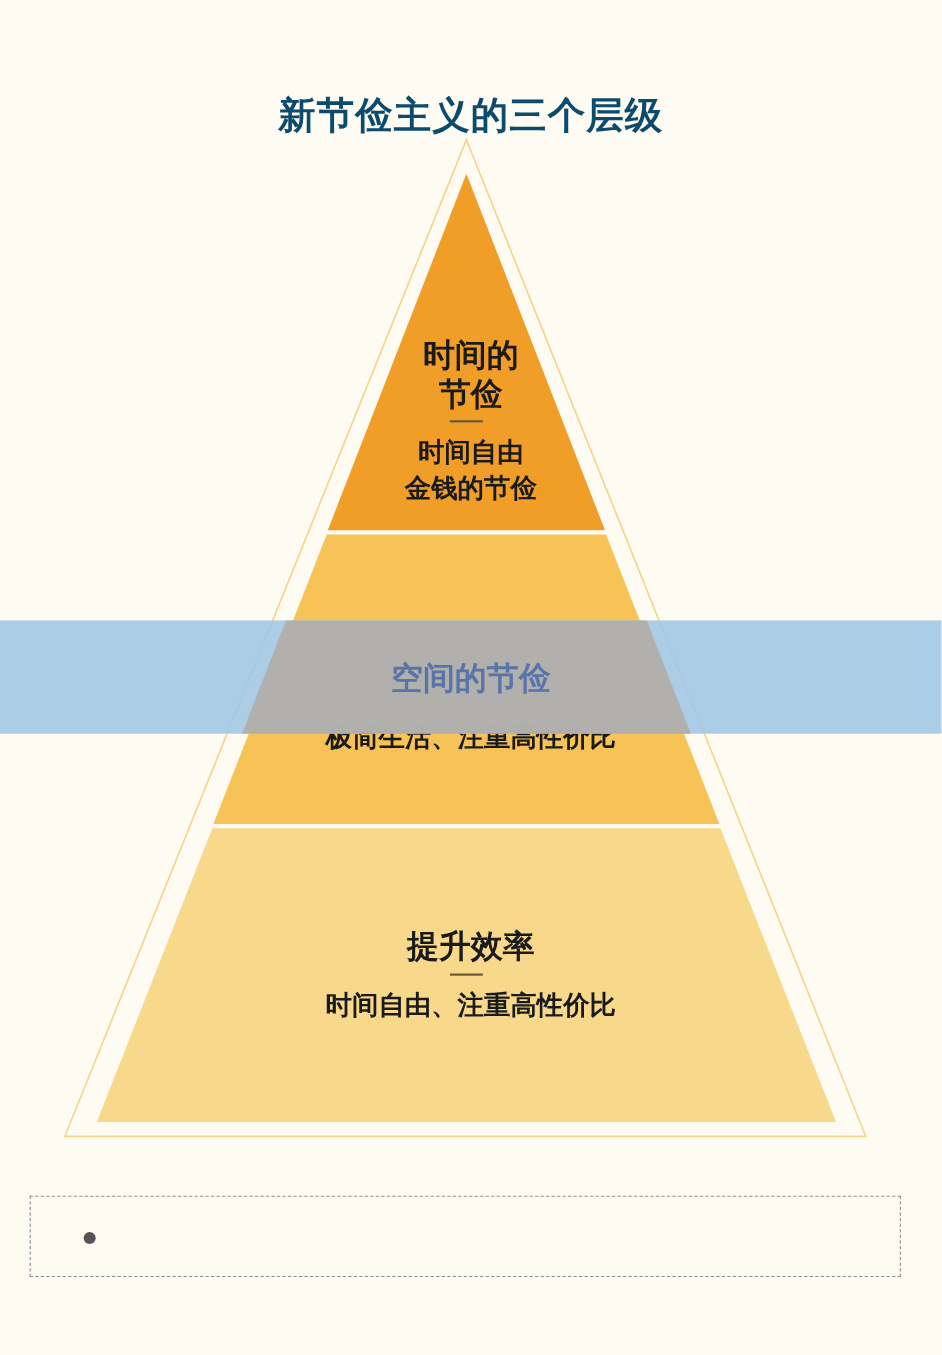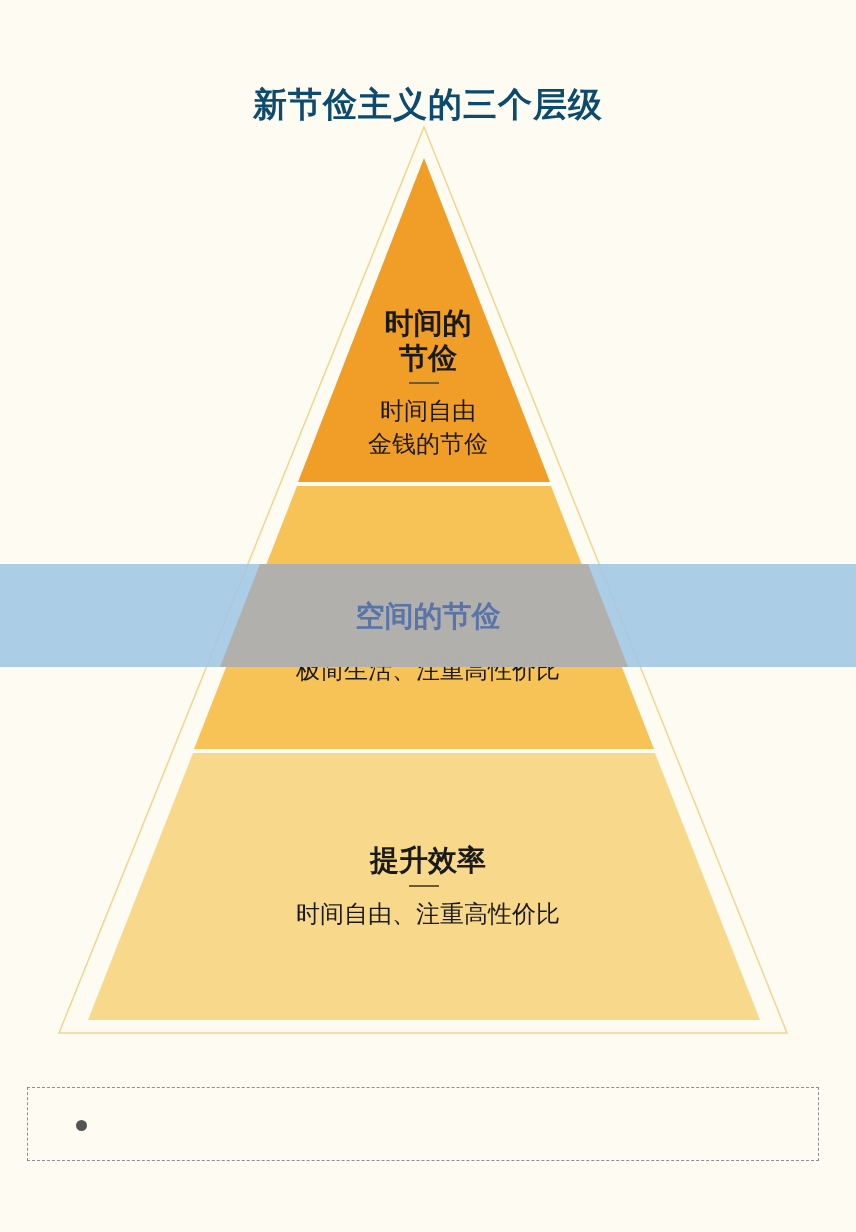--- a/index.html
+++ b/index.html
@@ -2,21 +2,21 @@
 <html><head>
 <meta charset="utf-8">
 <style>
   html, body { margin:0; padding:0; }
   body { width:856px; height:1232px; background:#FEFBF2; position:relative; overflow:hidden;
          font-family:"DejaVu Sans","Liberation Sans",sans-serif; }
   .title { position:absolute; left:0; width:856px; top:46px; text-align:center;
            font-family:"DejaVu Serif","Liberation Serif",serif; font-weight:bold;
            font-size:34px; color:#0c4a6e; letter-spacing:1px;margin-top:36px; }
   svg.pyr { position:absolute; left:0; top:0; }
-  .lbl { position:absolute; left:0; width:856px; text-align:center; color:#1a1a1a; }
+  .lbl { position:absolute; left:0; width:856px; text-align:center; color:#1a1a1a;font-weight:bold; }
   .h { font-weight:bold; font-size:29px; line-height:40px; }
   .s { font-size:24px; line-height:33px; }
   .rule { position:absolute; width:30px; height:2px; background:#6b5a3a; left:409px; }
   .source-box { position:absolute; left:27px; top:1087px; width:792px; height:74px;
                 border:1px dashed #8e8e9a; box-sizing:border-box; }
   .bullet { position:absolute; left:48px; top:32px; width:11px; height:11px; border-radius:50%; background:#555; }
   .src { position:absolute; left:68px; top:22px; font-size:23px; color:#666; }
   .banner { position:absolute; left:0; top:564px; width:856px; height:103px; background:rgba(162,200,228,0.9); }
   .banner-text { position:absolute; left:20px; width:816px; top:574px; text-align:center;
                  color:#fff; font-weight:bold; font-size:31px; line-height:42px; }

